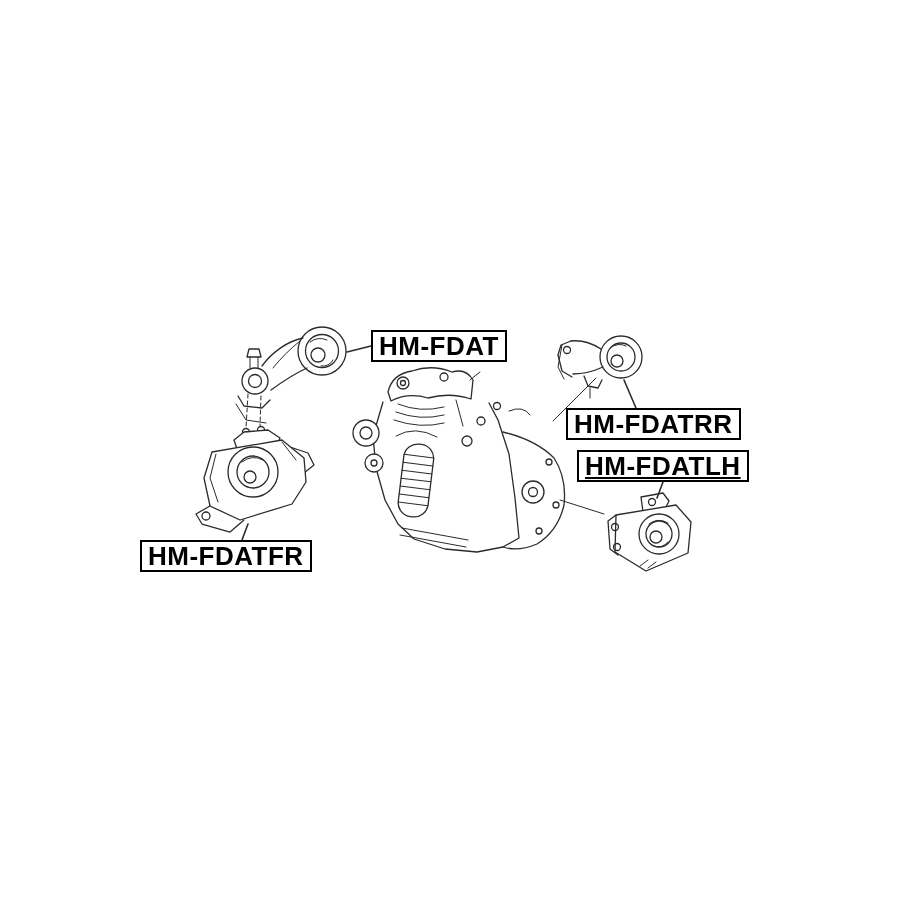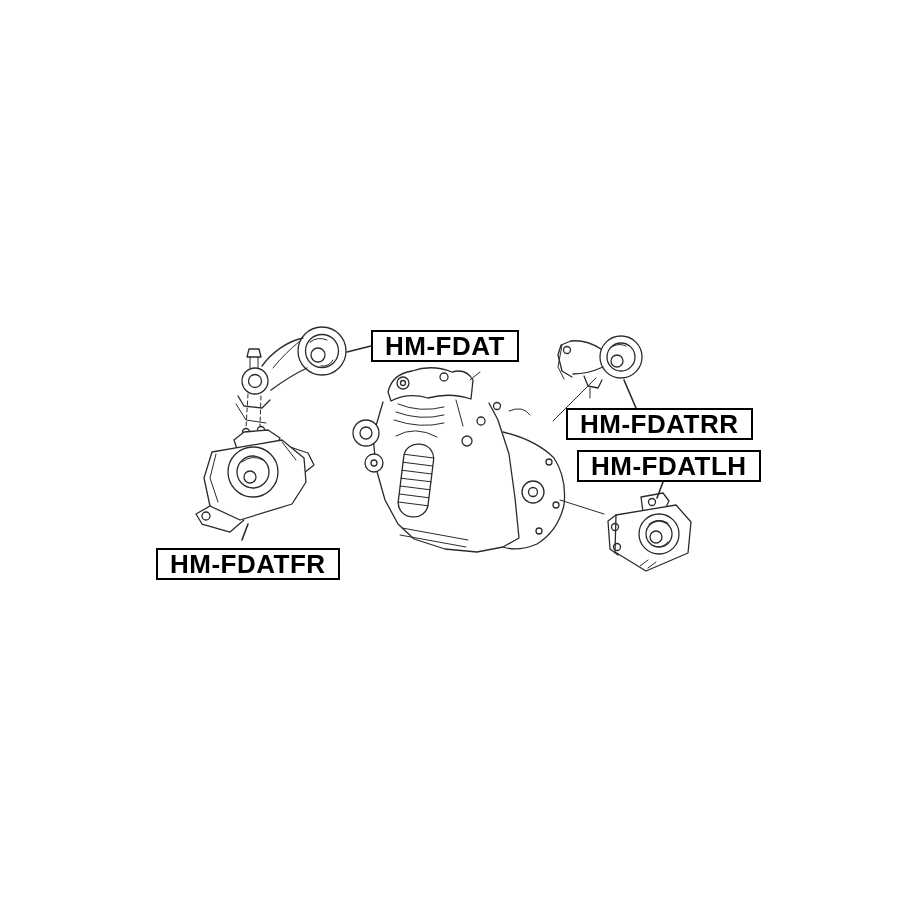--- a/index.html
+++ b/index.html
@@ -33,21 +33,21 @@
   svg .thin  { stroke-width: 1; }
   svg .leader { stroke-width: 1.6; }
   .part-label {
     position: absolute;
     border: 2px solid #000000;
     background: #ffffff;
     color: #000000;
     font-weight: 700;
     font-size: 26px;
     line-height: 28px;
-    padding: 0 12px;
+    padding: 0 6px;
     white-space: nowrap;
     letter-spacing: 0.5px;
   }
 </style>
 </head>
 <body>
 
 <div class="stage">
 
   <svg class="artwork" width="915" height="915" viewBox="0 0 915 915">
@@ -188,17 +188,17 @@
       <line class="leader" x1="636" y1="408" x2="624" y2="380"></line>
       <line class="leader" x1="663" y1="482" x2="657" y2="498"></line>
       <line class="leader" x1="242" y1="540" x2="248" y2="524"></line>
     </g>
   </svg>
 
   <div class="part-label" style="left:371px; top:330px;">HM-FDAT</div>
 
   <div class="part-label" style="left:556px; top:408px;margin-left:10px;">HM-FDATRR</div>
 
-  <div class="part-label" style="left:577px; top:450px;">HM-FDATLH</div>
-
-  <div class="part-label" style="left:156px; top:540px;margin-top:8px;">HM-FDATFR</div>
+  <div class="part-label" style="left:577px; top:450px;text-decoration:underline;">HM-FDATLH</div>
+
+  <div class="part-label" style="left:140px; top:540px;">HM-FDATFR</div>
 
 </div>
 
 </body></html>

